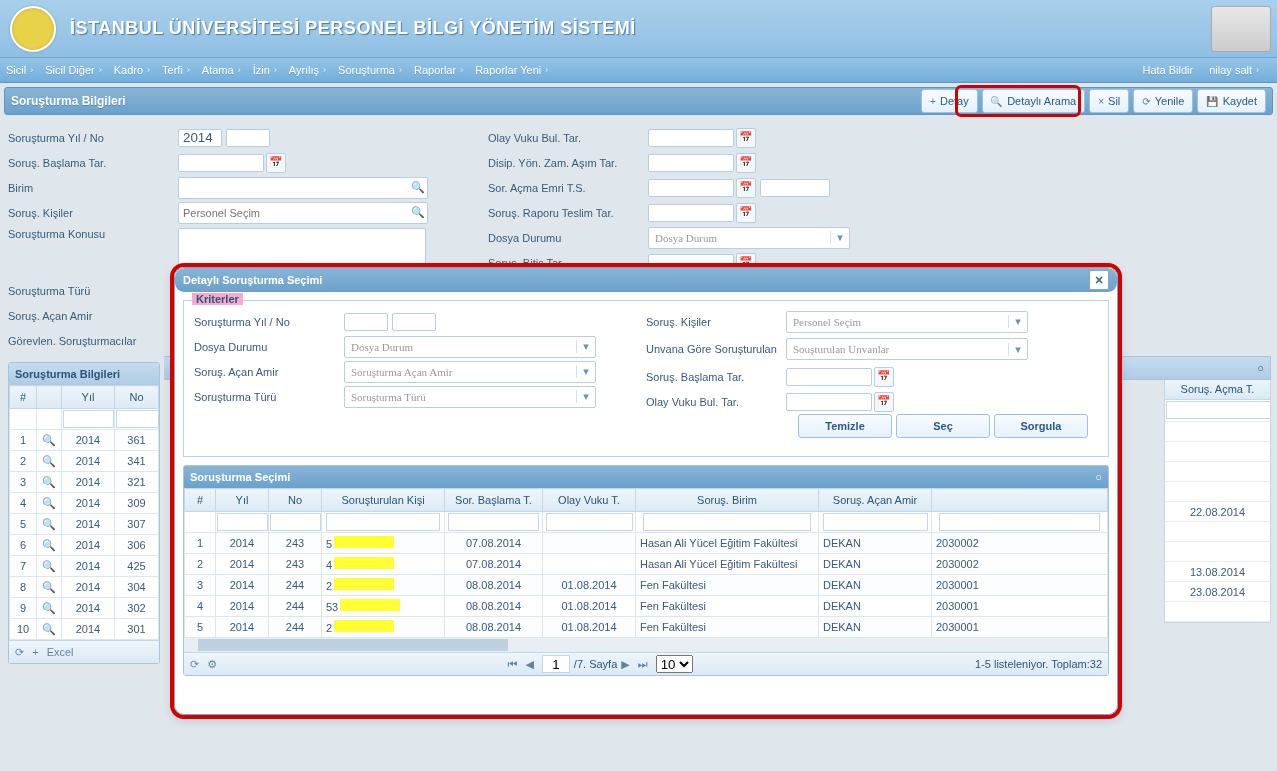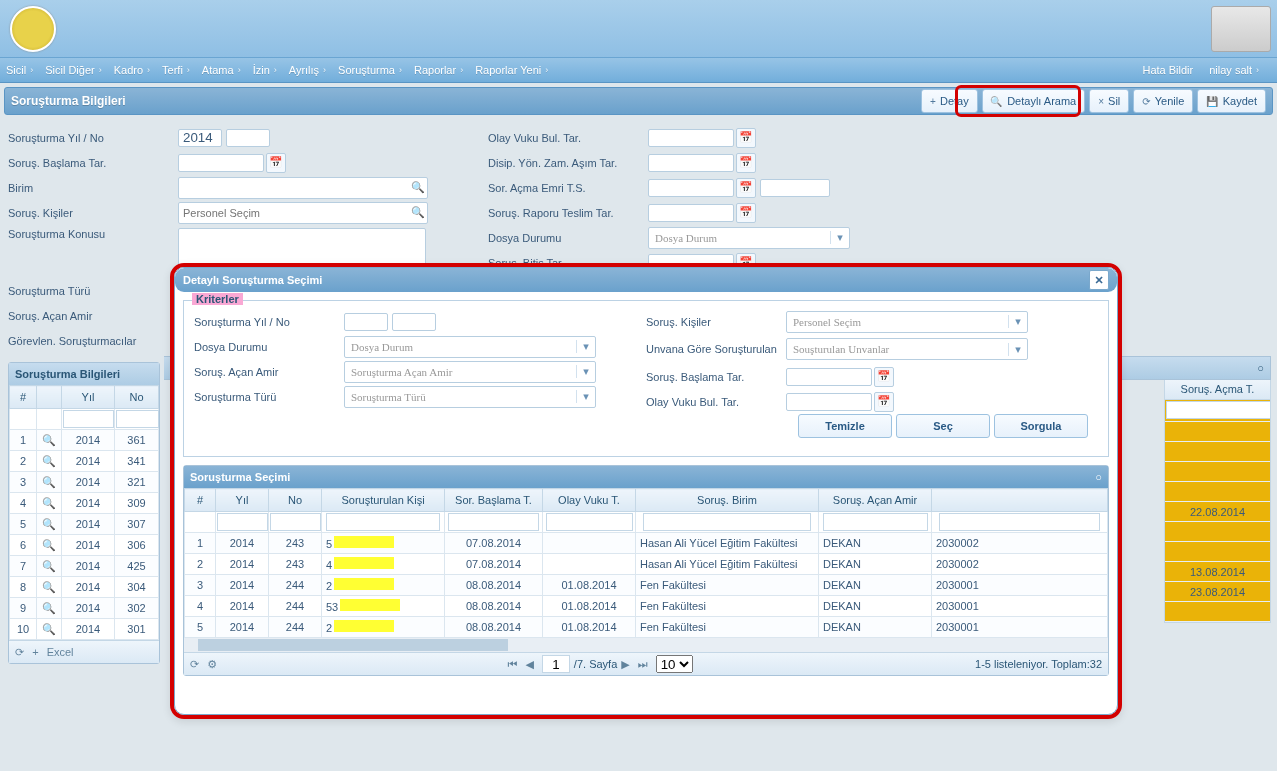--- a/index.html
+++ b/index.html
@@ -65,36 +65,37 @@
   .fcols .half{flex:1;}
   .btnrow{display:flex;justify-content:flex-end;padding:0 10px 8px 0;}
   .btnrow .tbtn{min-width:76px;justify-content:center;font-weight:bold;color:#2a5a85;}
   .sel-grid{margin:0 8px 8px 8px;border:1px solid #a9c3d9;border-radius:3px;}
   .sel-grid .ghead{height:22px;background:linear-gradient(#8ab4d6,#6aa1cc);display:flex;align-items:center;padding:0 6px;color:#fff;font-weight:bold;}
   .highlight-cell{background:#ffff33 !important;}
   .hscroll{height:14px;background:#e8eef4;position:relative;}
   .hscroll .thumb{position:absolute;left:14px;top:1px;height:12px;width:310px;background:#bcd0e0;}
   .pager select{height:18px;}
   .pager input.pg{width:22px;height:14px;text-align:center;border:1px solid #c4d7e6;}
-  .far-col{position:absolute;right:4px;top:356px;width:150px;background:#eab308;border:1px solid #c4d7e6;}
+  .far-col{position:absolute;right:4px;top:356px;width:150px;background:#ffffff;border:1px solid #c4d7e6;}
   .far-col .fh{height:20px;background:linear-gradient(#eef5fb,#dbe9f5);border-bottom:1px solid #c4d7e6;display:flex;align-items:center;justify-content:center;color:#2a5676;}
   .far-col .fr{height:19px;border-bottom:1px solid #e6eef5;display:flex;align-items:center;justify-content:center;}
   .far-col .ffilter{height:19px;border-bottom:1px solid #e6eef5;padding:1px;}
   .far-col .ffilter input{width:96%;height:14px;border:1px solid #c4d7e6;}
   .far-pager{position:absolute;right:4px;top:640px;height:22px;width:160px;background:linear-gradient(#eef5fb,#dbe9f5);border:1px solid #c4d7e6;display:flex;align-items:center;justify-content:flex-end;padding-right:6px;color:#2a5676;}
   
   .bg-grid-wrap{position:absolute;left:4px;top:356px;width:160px;}
 </style>
 </head>
 <body>
 
 <div class="app">
 
   <div class="banner">
     <div class="banner-logo"></div>
+    <div class="banner-title">İSTANBUL ÜNİVERSİTESİ PERSONEL BİLGİ YÖNETİM SİSTEMİ</div>
     <div class="banner-right"></div>
   </div>
 
   <div class="menubar">
     <div class="mitem">
         <span>Sicil</span>
         <span class="chev">›</span>
       </div>
     <div class="mitem">
         <span>Sicil Diğer</span>

